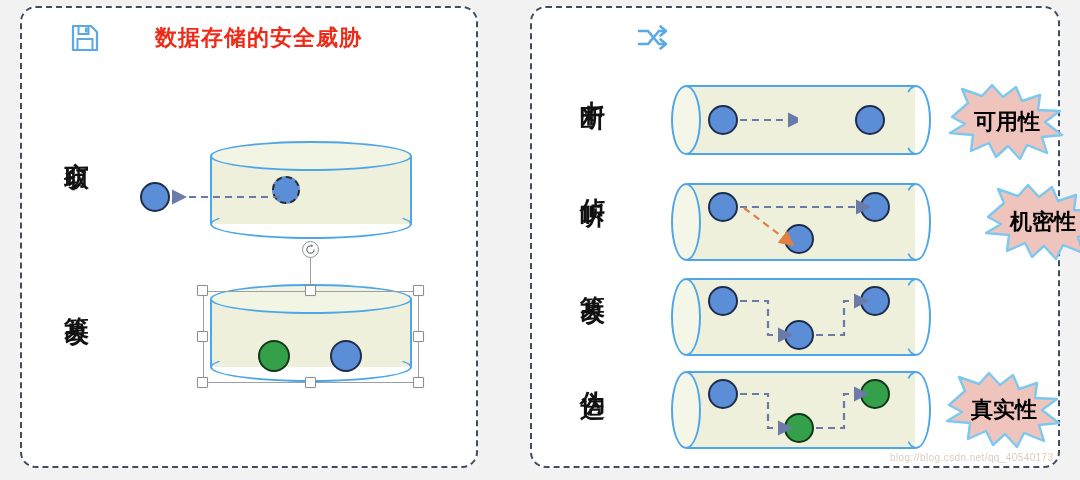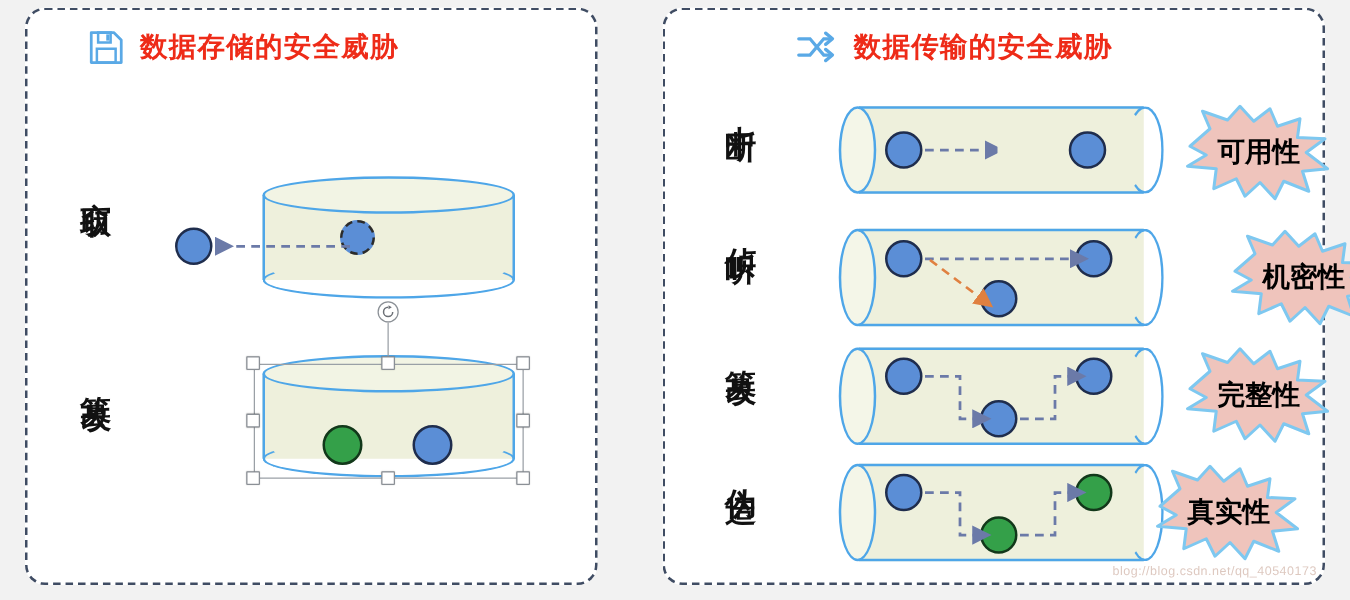--- a/index.html
+++ b/index.html
@@ -19,21 +19,21 @@
     border-radius:16px;
     box-sizing:border-box;
   }
   #panel-left{left:20px;width:458px;}
   #panel-right{left:530px;width:530px;}
 
   .panel-header{
     position:absolute;top:8px;left:0;right:0;height:44px;
     display:flex;align-items:center;
   }
-  #panel-left .panel-header{padding-left:48px;}
+  #panel-left .panel-header{padding-left:48px;gap:43px;}
   #panel-right .panel-header{padding-left:105px;}
 
   .hdr-icon{flex:0 0 auto;margin-right:12px;line-height:0;}
   .hdr-title{
     color:#ee2b18;
     font-weight:bold;
     font-size:22px;
     letter-spacing:1px;
     white-space:nowrap;
     font-family:"DejaVu Sans","Liberation Sans",sans-serif;
@@ -222,21 +222,20 @@
 
     <div class="panel-header">
       <span class="hdr-icon">
         <svg width="34" height="28" viewBox="0 0 34 28">
           <path d="M2 7 H11 L22 20 H27" fill="none" stroke="#5aa9e6" stroke-width="2.6" stroke-linecap="round"></path>
           <path d="M2 20 H11 L22 7 H27" fill="none" stroke="#5aa9e6" stroke-width="2.6" stroke-linecap="round"></path>
           <path d="M23.5 2.5 L29 7 L23.5 11.5" fill="none" stroke="#5aa9e6" stroke-width="2.6" stroke-linecap="round" stroke-linejoin="round"></path>
           <path d="M23.5 15.5 L29 20 L23.5 24.5" fill="none" stroke="#5aa9e6" stroke-width="2.6" stroke-linecap="round" stroke-linejoin="round"></path>
         </svg>
       </span>
-      <span class="hdr-title">数据传输的安全威胁</span>
     </div>
   </div>
 
   <div class="vlabel" style="left:578px;top:80px;">中断</div>
   <div class="pipewrap" style="left:672px;top:85px;width:258px;height:70px;">
     <div class="pipe">
       <div class="tube" style="left:15px;right:15px;"></div>
       <div class="cap left"></div>
       <div class="cap right"></div>
     </div>
@@ -304,26 +303,20 @@
           <path d="M0,0 L7,3.5 L0,7 Z" fill="#6b7aa8"></path>
           </marker>
         <marker id="ah-r3b" markerWidth="7" markerHeight="7" refX="1" refY="3.5" orient="auto">
           <path d="M0,0 L7,3.5 L0,7 Z" fill="#6b7aa8"></path>
           </marker>
       </defs>
       <path d="M8,23 H36 V57 H48" fill="none" stroke="#6b7aa8" stroke-width="2.2" stroke-dasharray="7,5" marker-end="url(#ah-r3)"></path>
       <path d="M84,57 H112 V23 H124" fill="none" stroke="#6b7aa8" stroke-width="2.2" stroke-dasharray="7,5" marker-end="url(#ah-r3b)"></path>
     </svg>
   </div>
-  <div class="badge" style="left:948px;top:277px;">
-    <svg viewBox="0 0 118 78" preserveAspectRatio="none">
-      <polygon points="4,34 20,20 14,6 34,13 44,2 55,14 68,4 74,18 92,12 90,27 112,28 97,39 114,52 94,54 99,70 79,62 72,76 60,63 48,74 41,60 23,68 25,52 2,50 17,41" fill="#efc4bc" stroke="#7ec8f0" stroke-width="2.4" stroke-linejoin="round"></polygon>
-    </svg>
-    <span class="btxt">完整性</span>
-  </div>
 
   <div class="vlabel" style="left:578px;top:371px;">伪造</div>
   <div class="pipewrap" style="left:672px;top:371px;width:258px;height:78px;">
     <div class="pipe">
       <div class="tube" style="left:15px;right:15px;"></div>
       <div class="cap left"></div>
       <div class="cap right"></div>
     </div>
     <div class="dot blue" style="width:30px;height:30px;left:36px;top:8px;"></div>
     <div class="dot green" style="width:30px;height:30px;left:112px;top:42px;"></div>
@@ -334,21 +327,21 @@
           <path d="M0,0 L7,3.5 L0,7 Z" fill="#6b7aa8"></path>
           </marker>
         <marker id="ah-r4b" markerWidth="7" markerHeight="7" refX="1" refY="3.5" orient="auto">
           <path d="M0,0 L7,3.5 L0,7 Z" fill="#6b7aa8"></path>
           </marker>
       </defs>
       <path d="M8,23 H36 V57 H48" fill="none" stroke="#6b7aa8" stroke-width="2.2" stroke-dasharray="7,5" marker-end="url(#ah-r4)"></path>
       <path d="M84,57 H112 V23 H124" fill="none" stroke="#6b7aa8" stroke-width="2.2" stroke-dasharray="7,5" marker-end="url(#ah-r4b)"></path>
     </svg>
   </div>
-  <div class="badge" style="left:924px;top:371px;">
+  <div class="badge" style="left:945px;top:371px;">
     <svg viewBox="0 0 118 78" preserveAspectRatio="none">
       <polygon points="4,34 20,20 14,6 34,13 44,2 55,14 68,4 74,18 92,12 90,27 112,28 97,39 114,52 94,54 99,70 79,62 72,76 60,63 48,74 41,60 23,68 25,52 2,50 17,41" fill="#efc4bc" stroke="#7ec8f0" stroke-width="2.4" stroke-linejoin="round"></polygon>
     </svg>
     <span class="btxt">真实性</span>
   </div>
 
   <div class="wm-url">blog://blog.csdn.net/qq_40540173</div>
 
 </div>
 

